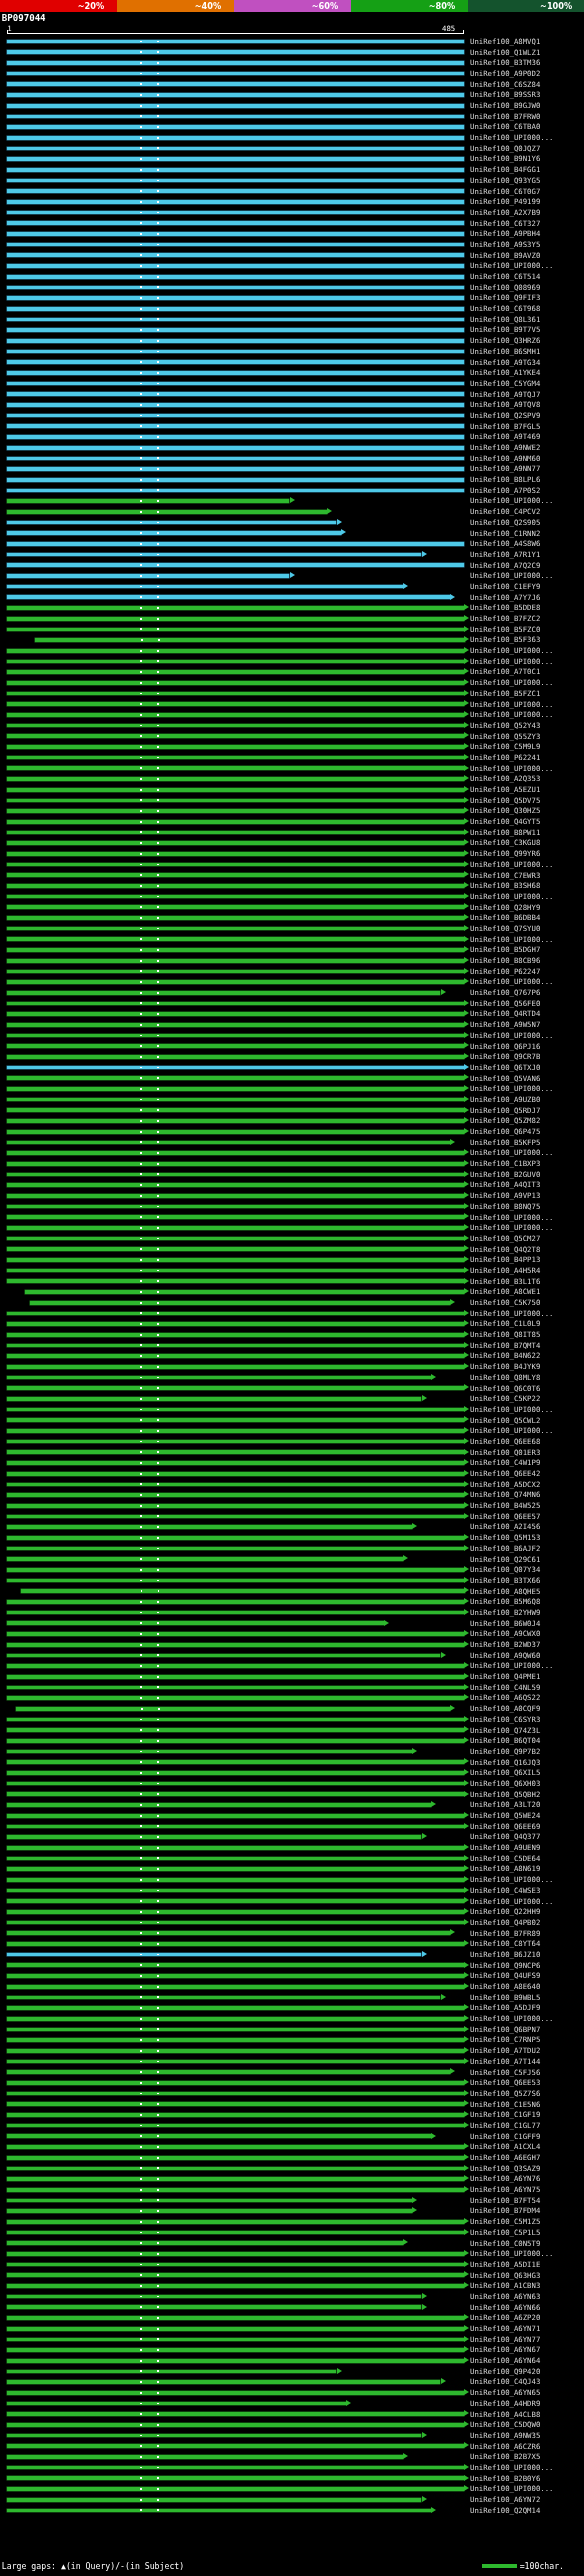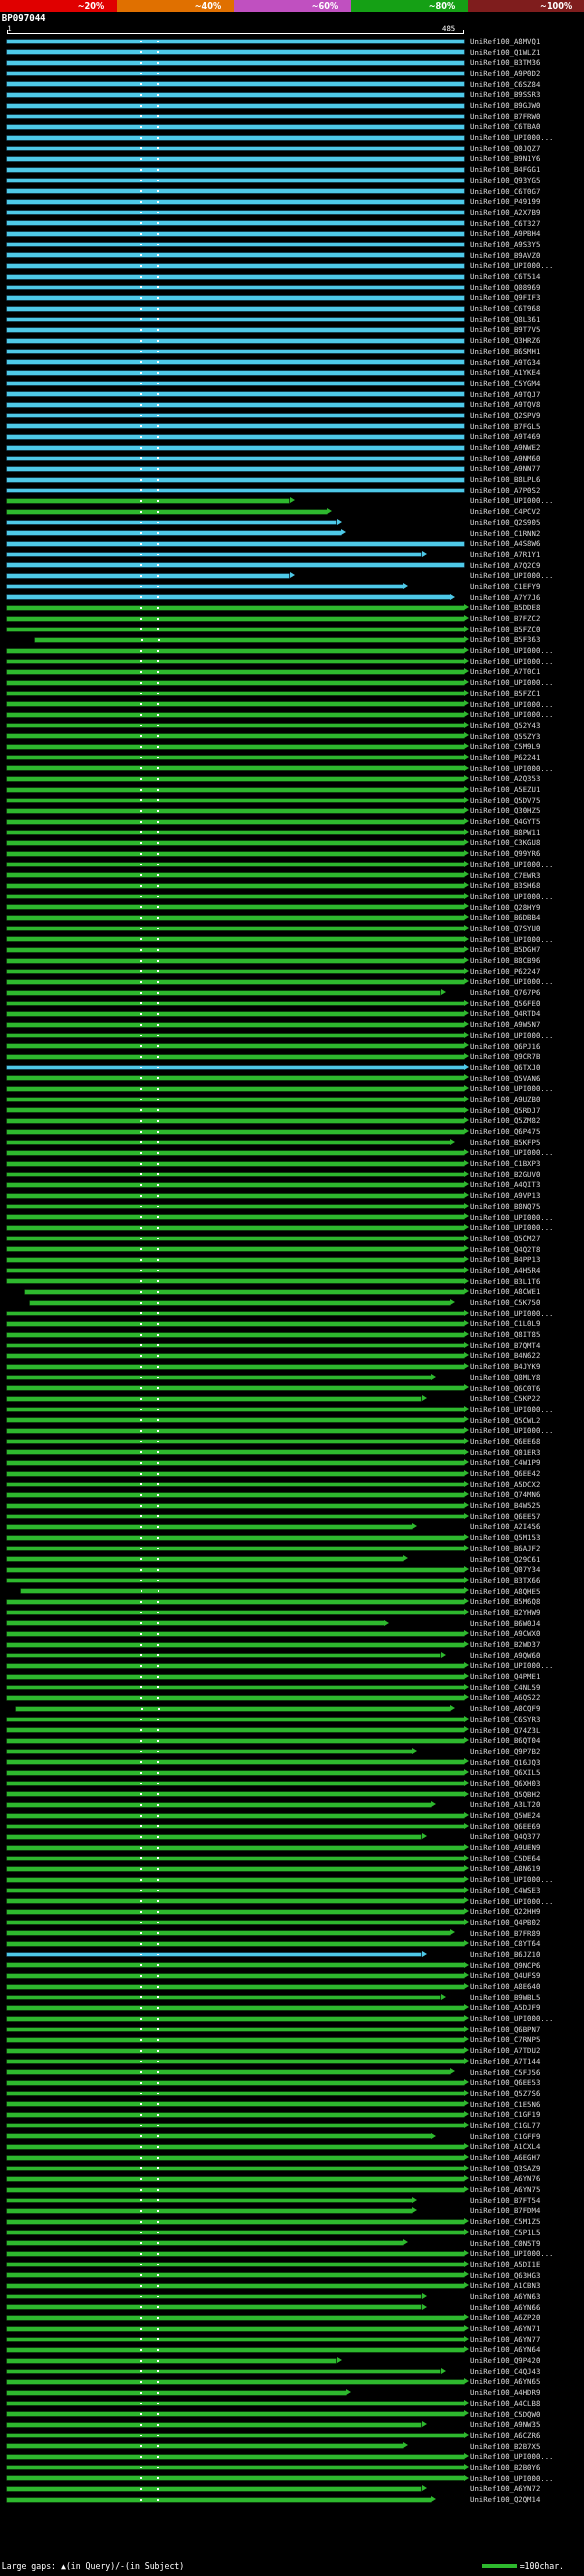--- a/index.html
+++ b/index.html
@@ -56,21 +56,21 @@
   .footer .scalebar { width:35px; height:3.7px; background:#2eb82e; margin-right:2.7px; }
 </style>
 </head>
 <body>
 
 <div class="keybar">
     <div class="keyseg" style="background: rgb(224, 0, 0);">~20%</div>
     <div class="keyseg" style="background: rgb(224, 112, 0);">~40%</div>
     <div class="keyseg" style="background: rgb(192, 80, 192);">~60%</div>
     <div class="keyseg" style="background: rgb(21, 160, 21);">~80%</div>
-    <div class="keyseg" style="background: #7f1d1d;">~100%</div>
+    <div class="keyseg" style="background: #14532d;">~100%</div>
   </div>
 
 <div class="queryline">BP097044</div>
 
 <div class="ruler">
   <span class="start">1</span>
   <span class="end">485</span>
   <div class="line"></div>
   <div class="tick" style="left:7.3px"></div>
   <div class="tick" style="left:463px"></div>
@@ -2017,20 +2017,28 @@
 
   <div class="row">
     <div class="bar green" style="left: 7.3px; width: 457px;">
         <span class="dot" style="left: 133px;"></span>
         <span class="dot" style="left: 150px;"></span>
       </div>
     <div class="arrowhead green" style="left: 464px;"></div>
     <span class="rowlabel">UniRef100_A6YN77</span>
   </div>
 
+  <div class="row">
+    <div class="bar green" style="left: 7.3px; width: 457px;">
+        <span class="dot" style="left: 133px;"></span>
+        <span class="dot" style="left: 150px;"></span>
+      </div>
+    <div class="arrowhead green" style="left: 464px;"></div>
+    <span class="rowlabel">UniRef100_A6YN67</span>
+  </div>
 
   <div class="row">
     <div class="bar green" style="left: 7.3px; width: 457px;">
         <span class="dot" style="left: 133px;"></span>
         <span class="dot" style="left: 150px;"></span>
       </div>
     <div class="arrowhead green" style="left: 464px;"></div>
     <span class="rowlabel">UniRef100_A6YN64</span>
   </div>
 

